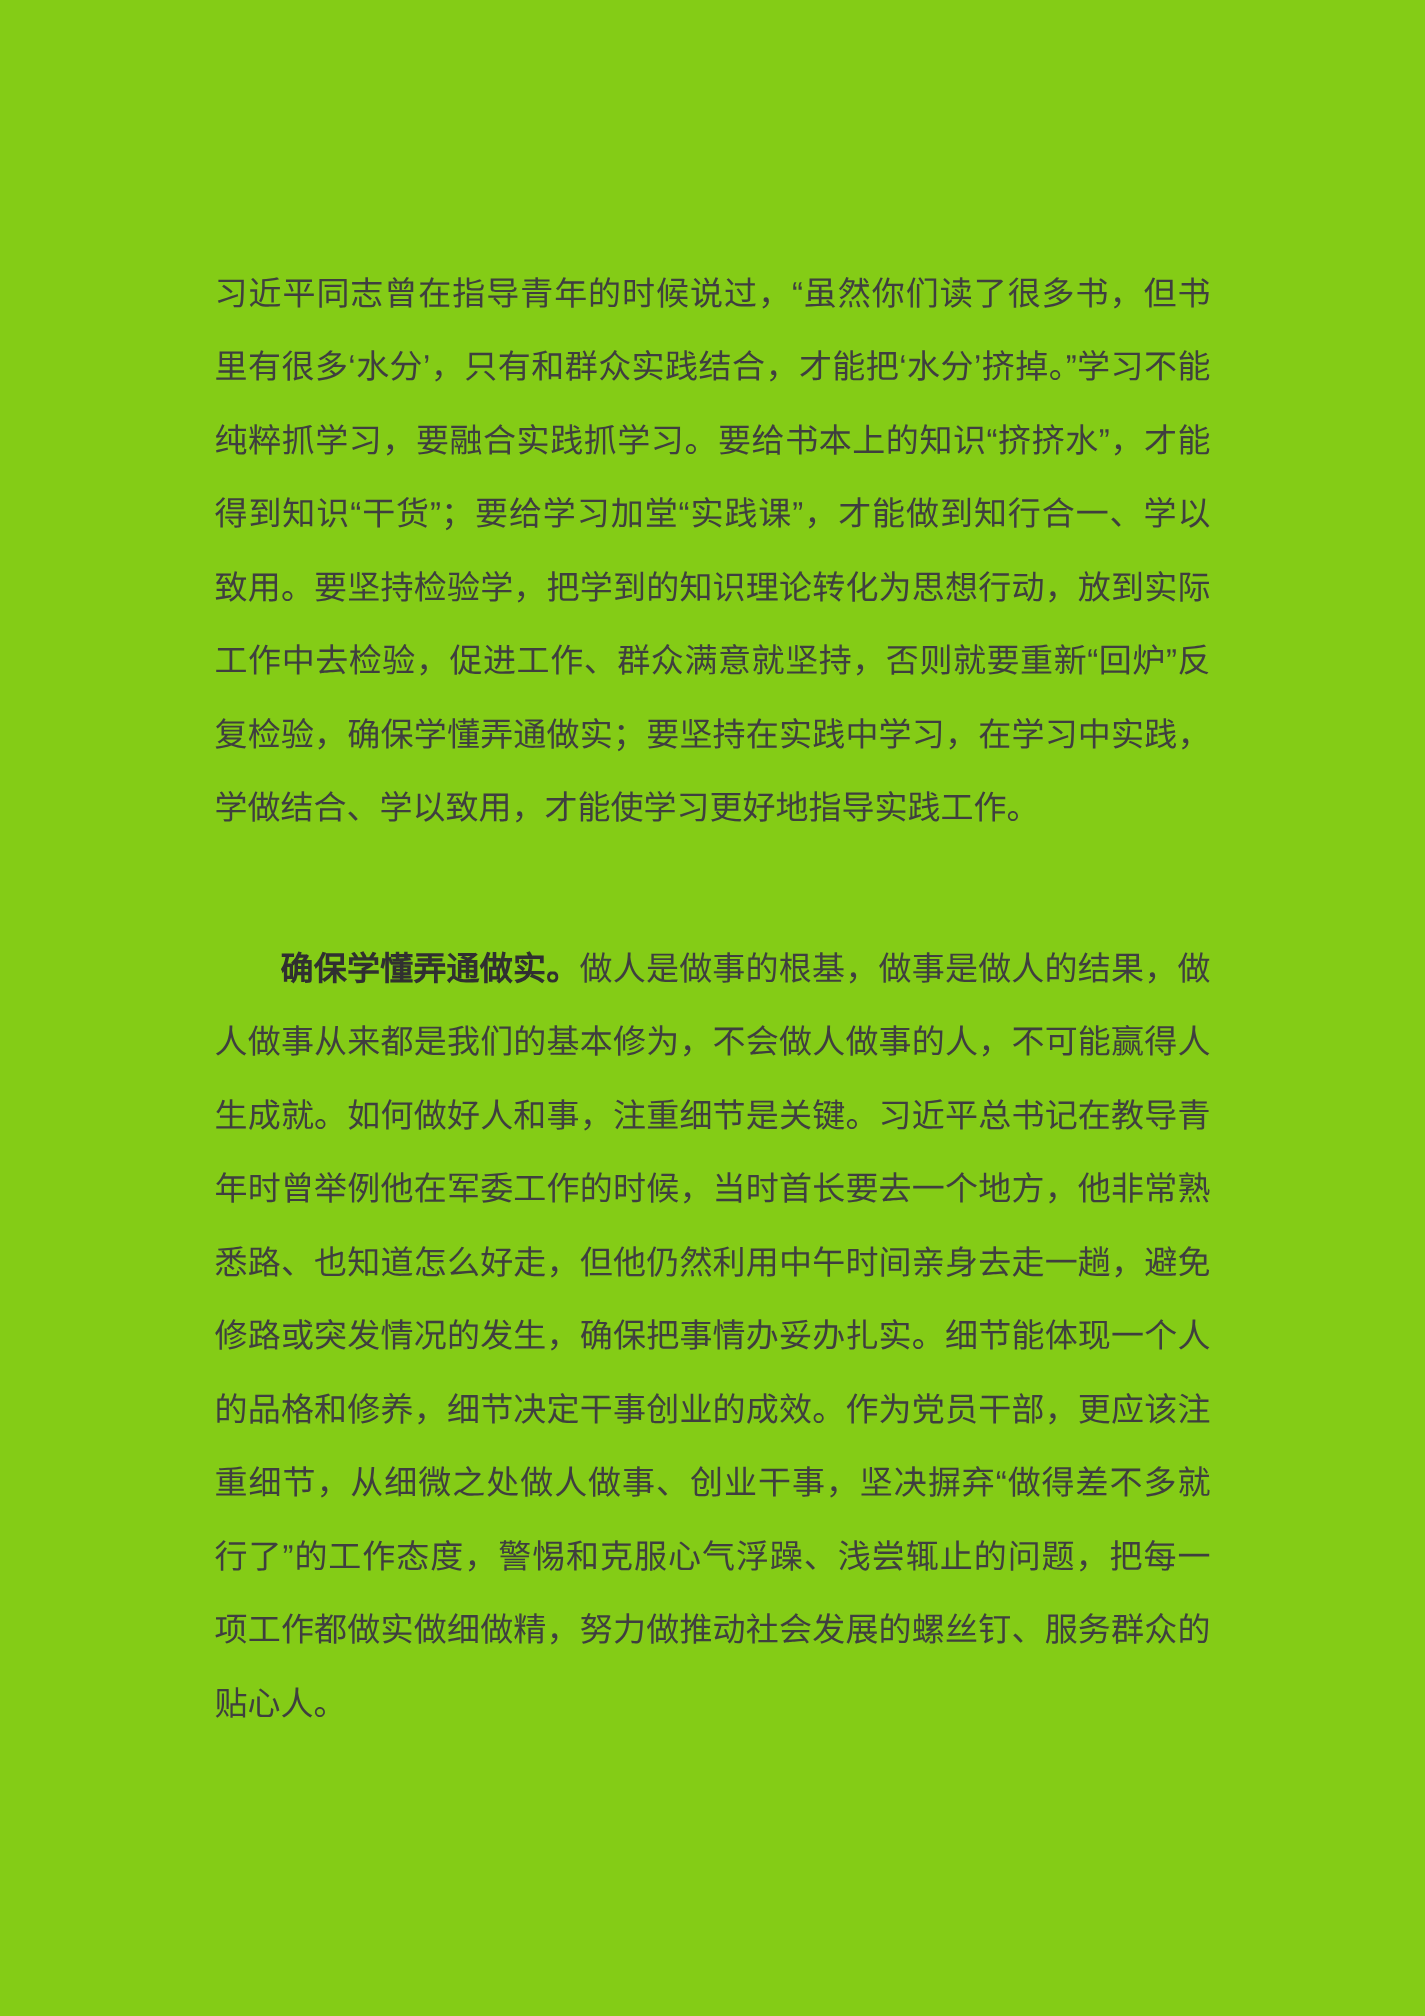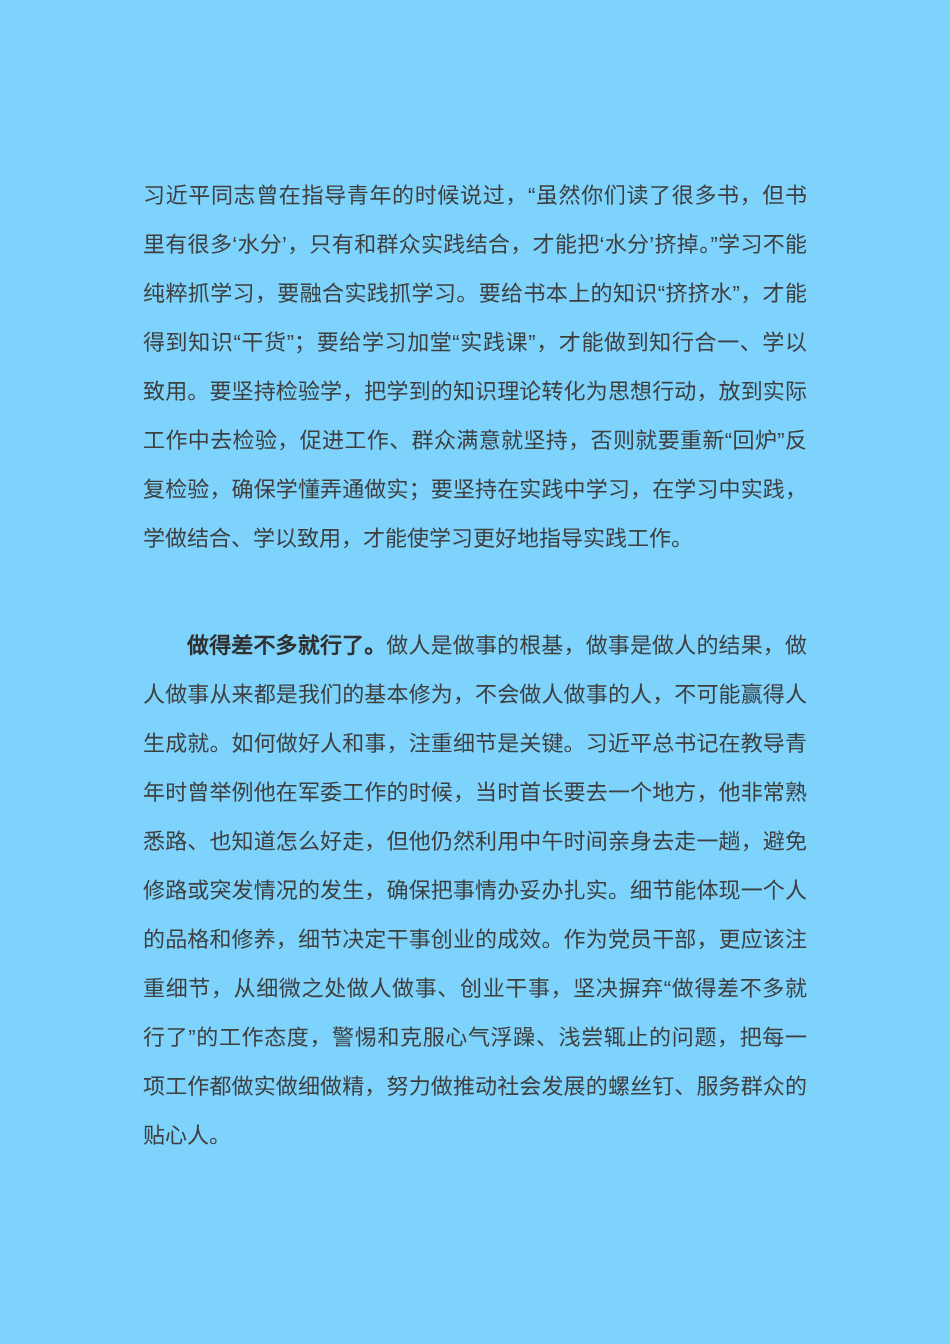--- a/index.html
+++ b/index.html
@@ -10,21 +10,21 @@
     width: 950px;
     height: 1344px;
     background: #fefefe;
     overflow: hidden;
   }
   .page {
     box-sizing: border-box;
     width: 950px;
     height: 1344px;
     padding: 171px 143px 0 143px;
-    background: #7dd3fc;
+    background: #84cc16;
   }
   .para {
     margin: 0;
     font-family: "Liberation Sans", "DejaVu Sans", sans-serif;
     font-size: 22px;
     line-height: 49px;
     color: #3f3f3f;
     text-align: justify;
     text-justify: inter-ideograph;
     word-break: break-all;
@@ -40,15 +40,15 @@
     color: #303030;
   }
 </style>
 </head>
 <body>
 
 <div class="page">
 
   <p class="para"><span>习近平同志曾在指导青年的时候说过，“虽然你们读了很多书，但书里有很多‘水分’，只有和群众实践结合，才能把‘水分’挤掉。”学习不能纯粹抓学习，要融合实践抓学习。要给书本上的知识“挤挤水”，才能得到知识“干货”；要给学习加堂“实践课”，才能做到知行合一、学以致用。要坚持检验学，把学到的知识理论转化为思想行动，放到实际工作中去检验，促进工作、群众满意就坚持，否则就要重新“回炉”反复检验，确保学懂弄通做实；要坚持在实践中学习，在学习中实践，学做结合、学以致用，才能使学习更好地指导实践工作。</span></p>
 
-  <p class="para indent"><strong class="lead-bold">做得差不多就行了。</strong><span>做人是做事的根基，做事是做人的结果，做人做事从来都是我们的基本修为，不会做人做事的人，不可能赢得人生成就。如何做好人和事，注重细节是关键。习近平总书记在教导青年时曾举例他在军委工作的时候，当时首长要去一个地方，他非常熟悉路、也知道怎么好走，但他仍然利用中午时间亲身去走一趟，避免修路或突发情况的发生，确保把事情办妥办扎实。细节能体现一个人的品格和修养，细节决定干事创业的成效。作为党员干部，更应该注重细节，从细微之处做人做事、创业干事，坚决摒弃“做得差不多就行了”的工作态度，警惕和克服心气浮躁、浅尝辄止的问题，把每一项工作都做实做细做精，努力做推动社会发展的螺丝钉、服务群众的贴心人。</span></p>
+  <p class="para indent"><strong class="lead-bold">确保学懂弄通做实。</strong><span>做人是做事的根基，做事是做人的结果，做人做事从来都是我们的基本修为，不会做人做事的人，不可能赢得人生成就。如何做好人和事，注重细节是关键。习近平总书记在教导青年时曾举例他在军委工作的时候，当时首长要去一个地方，他非常熟悉路、也知道怎么好走，但他仍然利用中午时间亲身去走一趟，避免修路或突发情况的发生，确保把事情办妥办扎实。细节能体现一个人的品格和修养，细节决定干事创业的成效。作为党员干部，更应该注重细节，从细微之处做人做事、创业干事，坚决摒弃“做得差不多就行了”的工作态度，警惕和克服心气浮躁、浅尝辄止的问题，把每一项工作都做实做细做精，努力做推动社会发展的螺丝钉、服务群众的贴心人。</span></p>
 
 </div>
 
 </body></html>

